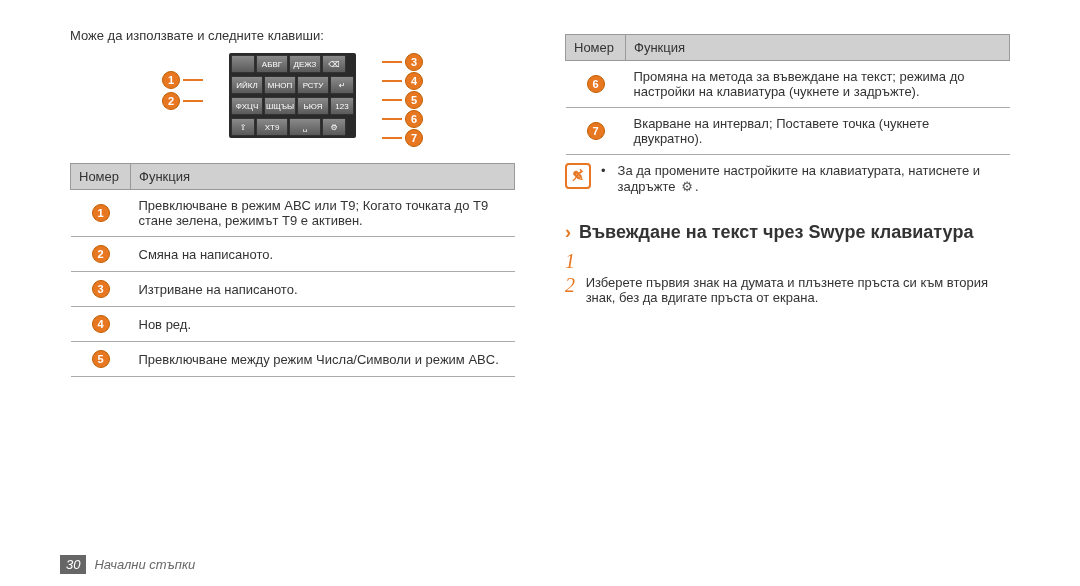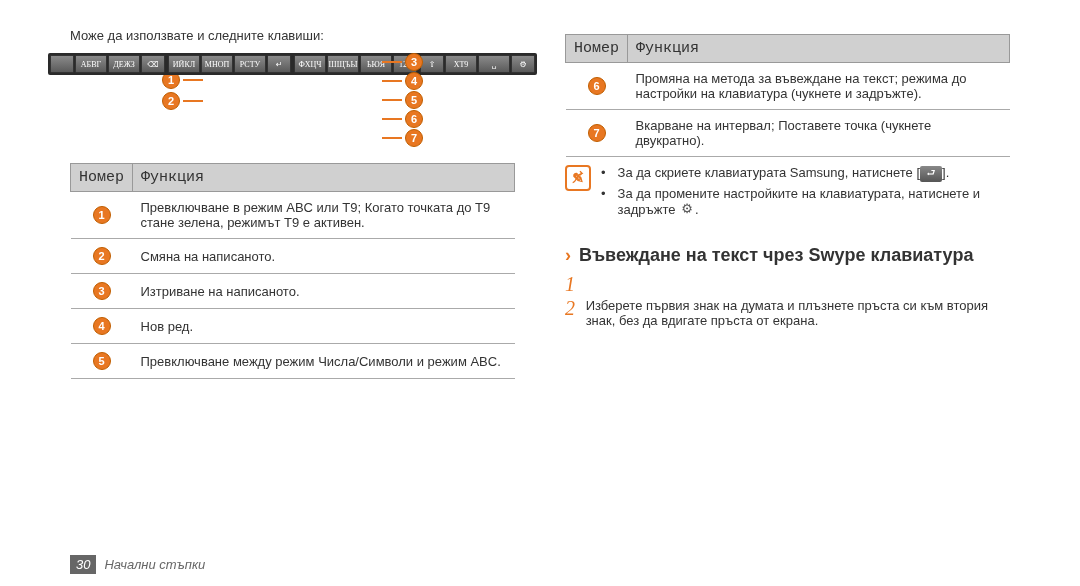--- a/index.html
+++ b/index.html
@@ -29,27 +29,26 @@
   .keypad-fig {
     display: flex;
     align-items: flex-start;
     justify-content: center;
     margin: 8px 0 20px 0;
     position: relative;
     height: 90px;
   }
   .keypad {
     display: flex;
-    flex-direction: row;
+    flex-direction: column;
     background: #2a2a2a;
     border-radius: 2px;
     padding: 2px;
     gap: 3px;
     position: relative;
-    font-family: Liberation Serif, serif;
   }
   .keypad-row {
     display: flex;
     gap: 1px;
   }
   .key {
     background: linear-gradient(#8a8a8a, #5a5a5a);
     color: #fff;
     font-size: 8px;
     display: flex;
@@ -104,23 +103,22 @@
   table.func {
     width: 100%;
     border-collapse: collapse;
     margin-top: 6px;
   }
   table.func th {
     background: #d0d0d0;
     font-weight: normal;
     text-align: left;
     padding: 5px 8px;
-    font-size: 15px;
+    font-size: 13px;
     border: 1px solid #999;
-    font-family: Liberation Mono, monospace;
   }
   table.func td {
     padding: 8px;
     border-bottom: 1px solid #aaa;
     vertical-align: middle;
     font-size: 13px;
   }
   table.func td.num {
     text-align: center;
     width: 60px;
@@ -199,21 +197,21 @@
     font-family: "Times New Roman", serif;
     font-size: 20px;
     color: #e87722;
     font-style: italic;
     width: 16px;
     line-height: 1;
   }
   .footer {
     position: absolute;
     bottom: 12px;
-    left: 70px;
+    left: 60px;
     display: flex;
     align-items: center;
     gap: 8px;
     font-size: 13px;
   }
   .footer .pageno {
     background: #666;
     color: #fff;
     font-style: italic;
     padding: 2px 6px;
@@ -343,26 +341,20 @@
 
     <div class="note-box">
       <div class="note-icon">
         <svg width="16" height="16" viewBox="0 0 24 24" fill="none" stroke="#e87722" stroke-width="2">
             <path d="M12 20l7-7-7-7M5 20l7-7-7-7" stroke="none"></path>
             <path d="M4 19c6-1 6-13 14-14l-3-3m3 3l-3 3" fill="none"></path>
           </svg>
         <span style="position:absolute;font-size:14px">✎</span>
       </div>
       <div class="note-list">
-        <div class="bullet">
-          <span class="bullet-dot"></span>
-          <span>
-            <span>За да скриете клавиатурата Samsung, натиснете [</span><span class="key-glyph">⮐</span><span>].</span>
-          </span>
-        </div>
         <div class="bullet">
           <span class="bullet-dot"></span>
           <span>
             <span>За да промените настройките на клавиатурата, натиснете и задръжте </span><span class="gear-glyph">⚙</span><span>.</span>
           </span>
         </div>
       </div>
     </div>
 
     <h3 class="section">

